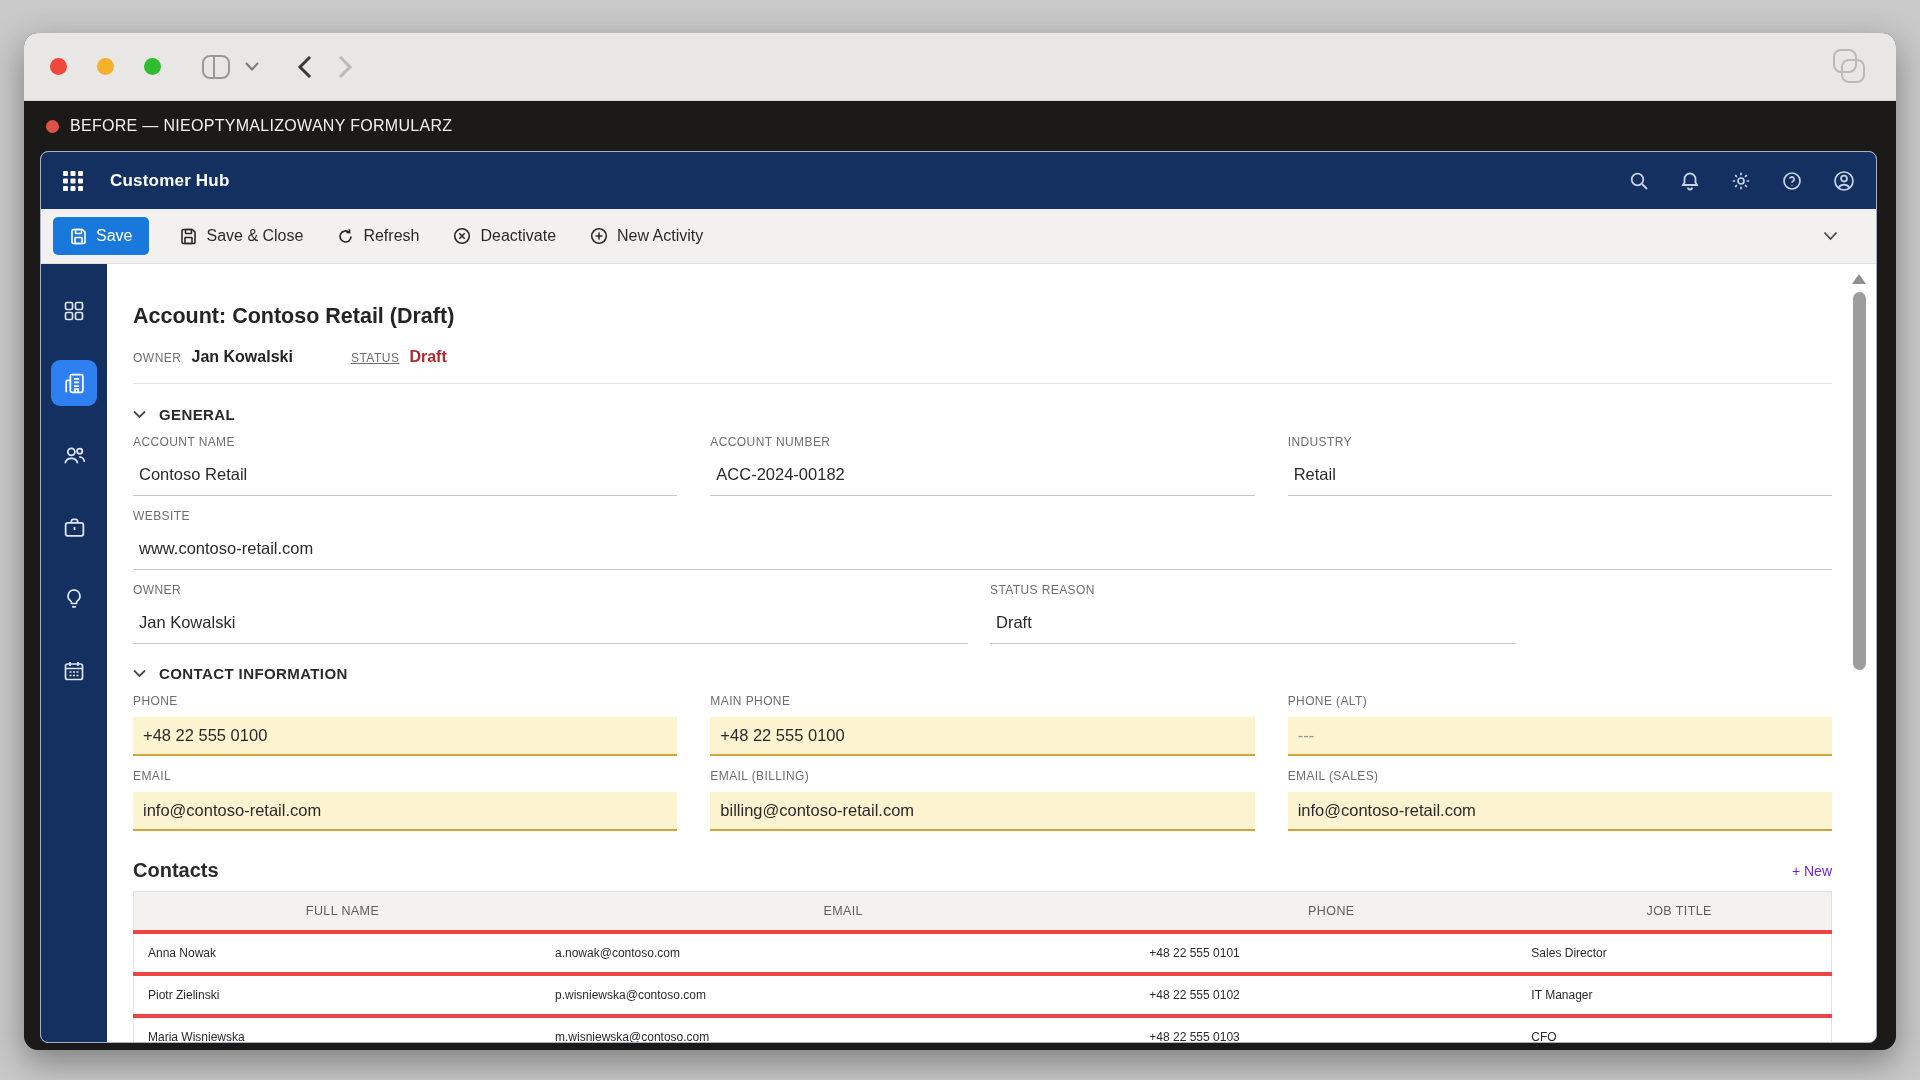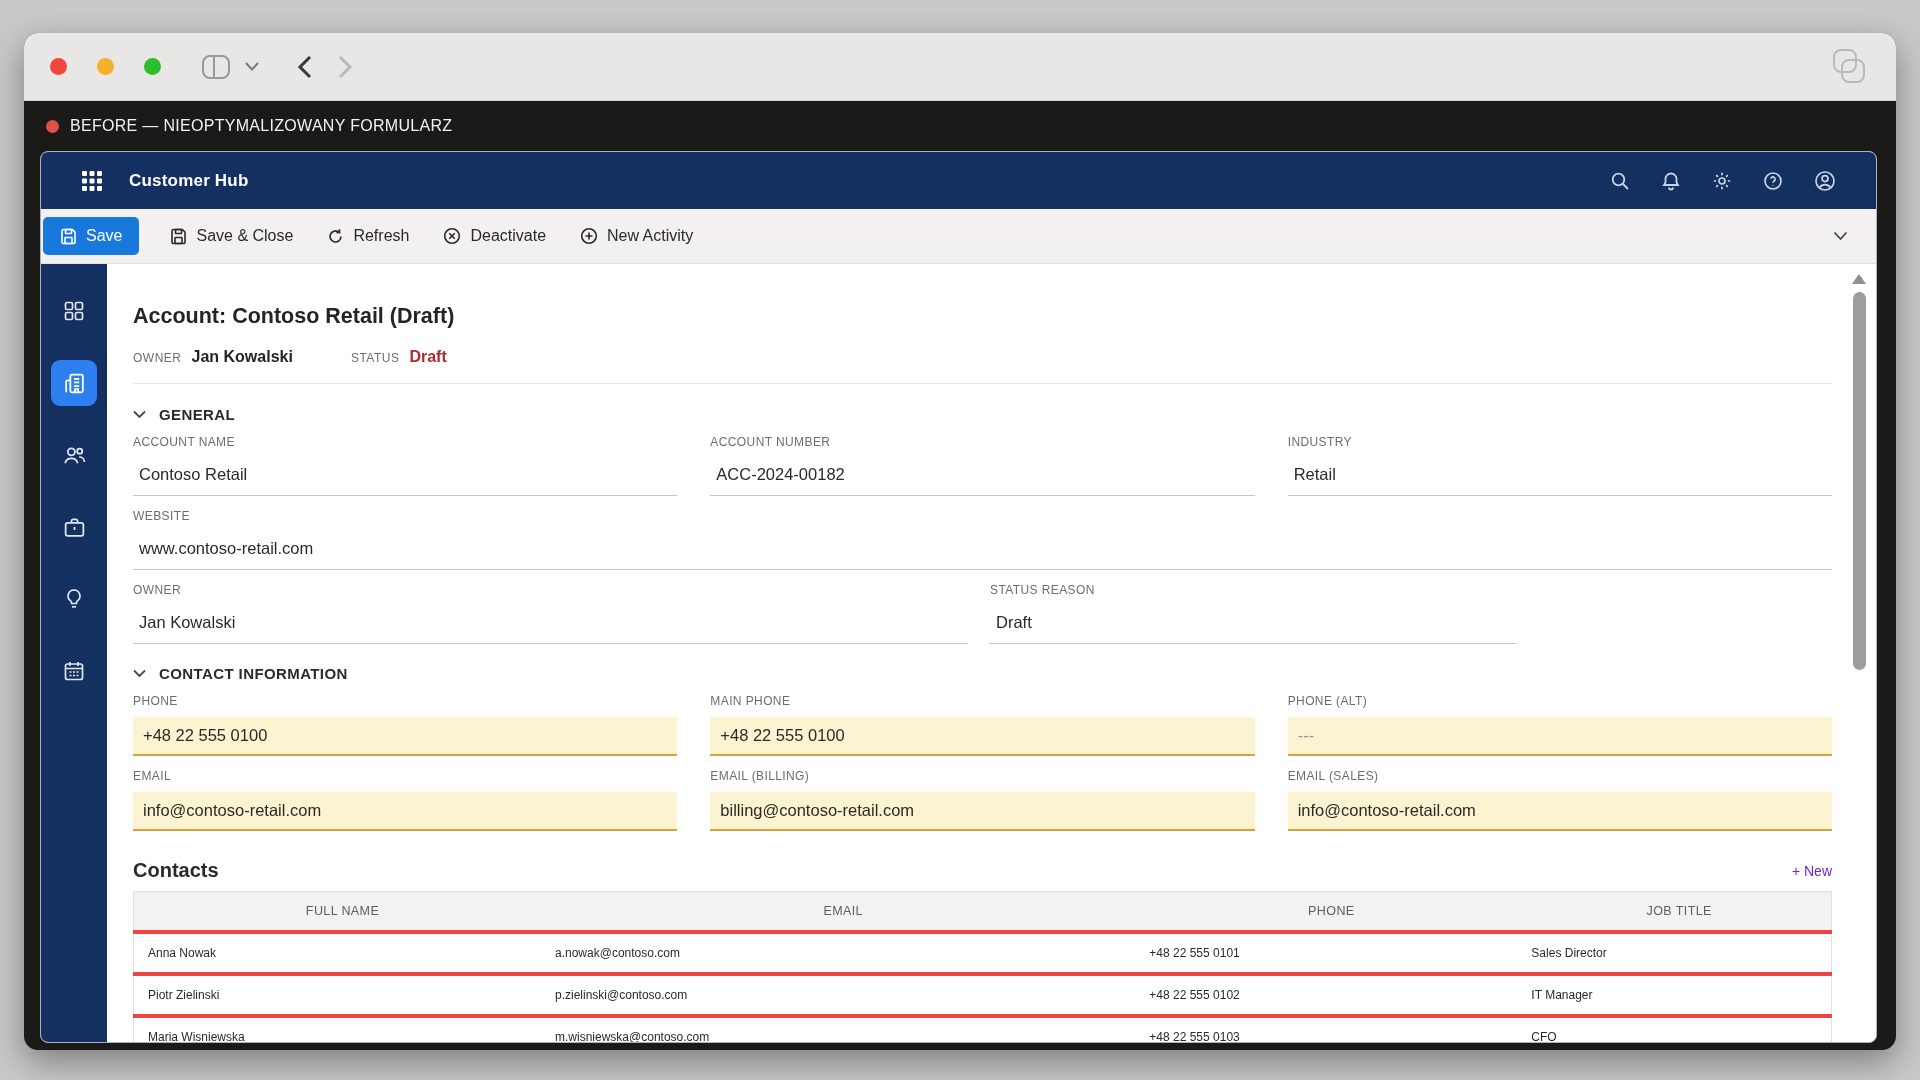--- a/index.html
+++ b/index.html
@@ -31,29 +31,29 @@
   .banner-text{ color:#f2f2f2; font-size:16px; font-weight:normal; letter-spacing:.3px; }
 
   
   .app-window{
     margin-left:16px; width:1837px; height:892px; background:#fff;
     border:1px solid #a9b0c2; border-radius:8px; overflow:hidden;
     display:flex; flex-direction:column;
   }
   .app-header{
     height:57px; background:#143061; display:flex; align-items:center;
-    padding:0 40px; color:#fff; flex:none;
+    padding:0 21px; color:#fff; flex:none;
   }
   .app-title{ font-size:17px; font-weight:bold; margin-left:26px; letter-spacing:.2px; }
   .hdr-icons{ margin-left:auto; display:flex; gap:31px; align-items:center; color:#c9d3e6; }
   .hdr-icons svg{ display:block; }
 
   .command-bar{
     height:55px; background:#f2f1f0; border-bottom:1px solid #e2e0de;
-    display:flex; align-items:center; padding:0 2px; flex:none;
+    display:flex; align-items:center; padding:0 12px; flex:none;
   }
   .btn{ display:flex; align-items:center; gap:9px; height:38px; padding:0 17px;
         font-size:16px; color:#2b2a29; background:transparent; border:none;
         border-radius:5px; cursor:pointer; font-family:inherit; }
   .btn svg{ flex:none; }
   .btn-primary{ background:#1878dc; color:#fff; margin-right:14px; }
   .cmd-overflow{ margin-left:auto; margin-right:26px; color:#4a4846; display:flex; }
 
   .app-body{ flex:1; display:flex; min-height:0; }
 
@@ -67,21 +67,21 @@
   .nav-item.active{ background:#2e80f0; color:#fff; }
 
   
   .main{ flex:1; position:relative; background:#fff; overflow:hidden; }
   .content{ padding:40px 44px 0 26px; }
 
   .record-title{ font-size:21.5px; font-weight:600; color:#252423; }
   .record-meta{ display:flex; align-items:baseline; margin:19px 0 17px; }
   .meta-label{ font-size:12px; color:#6f6d6b; letter-spacing:.5px; margin-right:10px; }
   .meta-value{ font-size:16px; font-weight:bold; color:#252423; }
-  .meta-status{ margin-left:58px; }
+  .meta-status{ margin-left:58px;text-decoration:underline; }
   .status-red{ color:#b3282d; }
   .divider{ height:1px; background:#e7e5e3; }
 
   .section-hd{ display:flex; align-items:center; gap:13px; margin:22px 0 12px;
                font-size:15px; font-weight:bold; color:#2b2a29; letter-spacing:.4px; cursor:pointer; }
   .section-hd svg{ color:#4a4846; }
 
   .grid3{ display:grid; grid-template-columns:1fr 1fr 1fr; column-gap:33px; }
   .grid-half{ display:grid; grid-template-columns:835px 526px; column-gap:22px; }
 
@@ -399,21 +399,21 @@
             </thead>
             <tbody>
               <tr>
                 <td>Anna Nowak</td>
                 <td>a.nowak@contoso.com</td>
                 <td>+48 22 555 0101</td>
                 <td>Sales Director</td>
               </tr>
               <tr>
                 <td>Piotr Zielinski</td>
-                <td>p.zielinski@contoso.com</td>
+                <td>p.wisniewska@contoso.com</td>
                 <td>+48 22 555 0102</td>
                 <td>IT Manager</td>
               </tr>
               <tr>
                 <td>Maria Wisniewska</td>
                 <td>m.wisniewska@contoso.com</td>
                 <td>+48 22 555 0103</td>
                 <td>CFO</td>
               </tr>
             </tbody>

